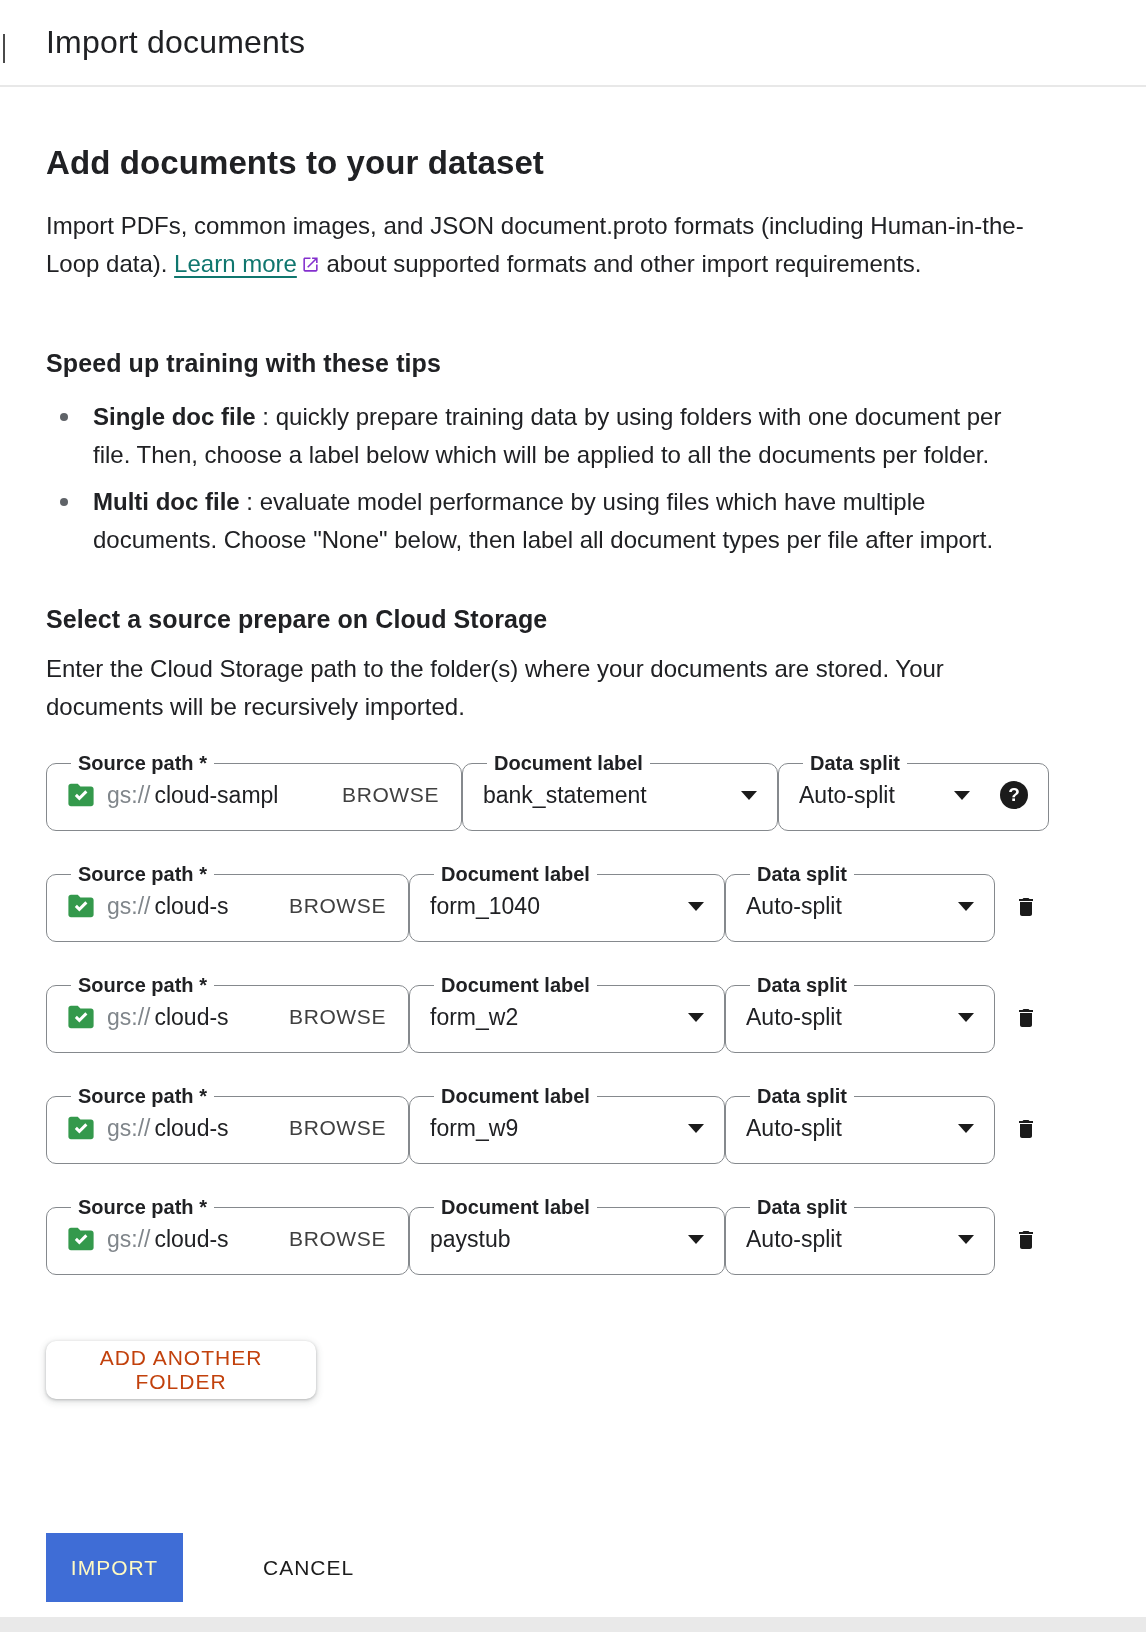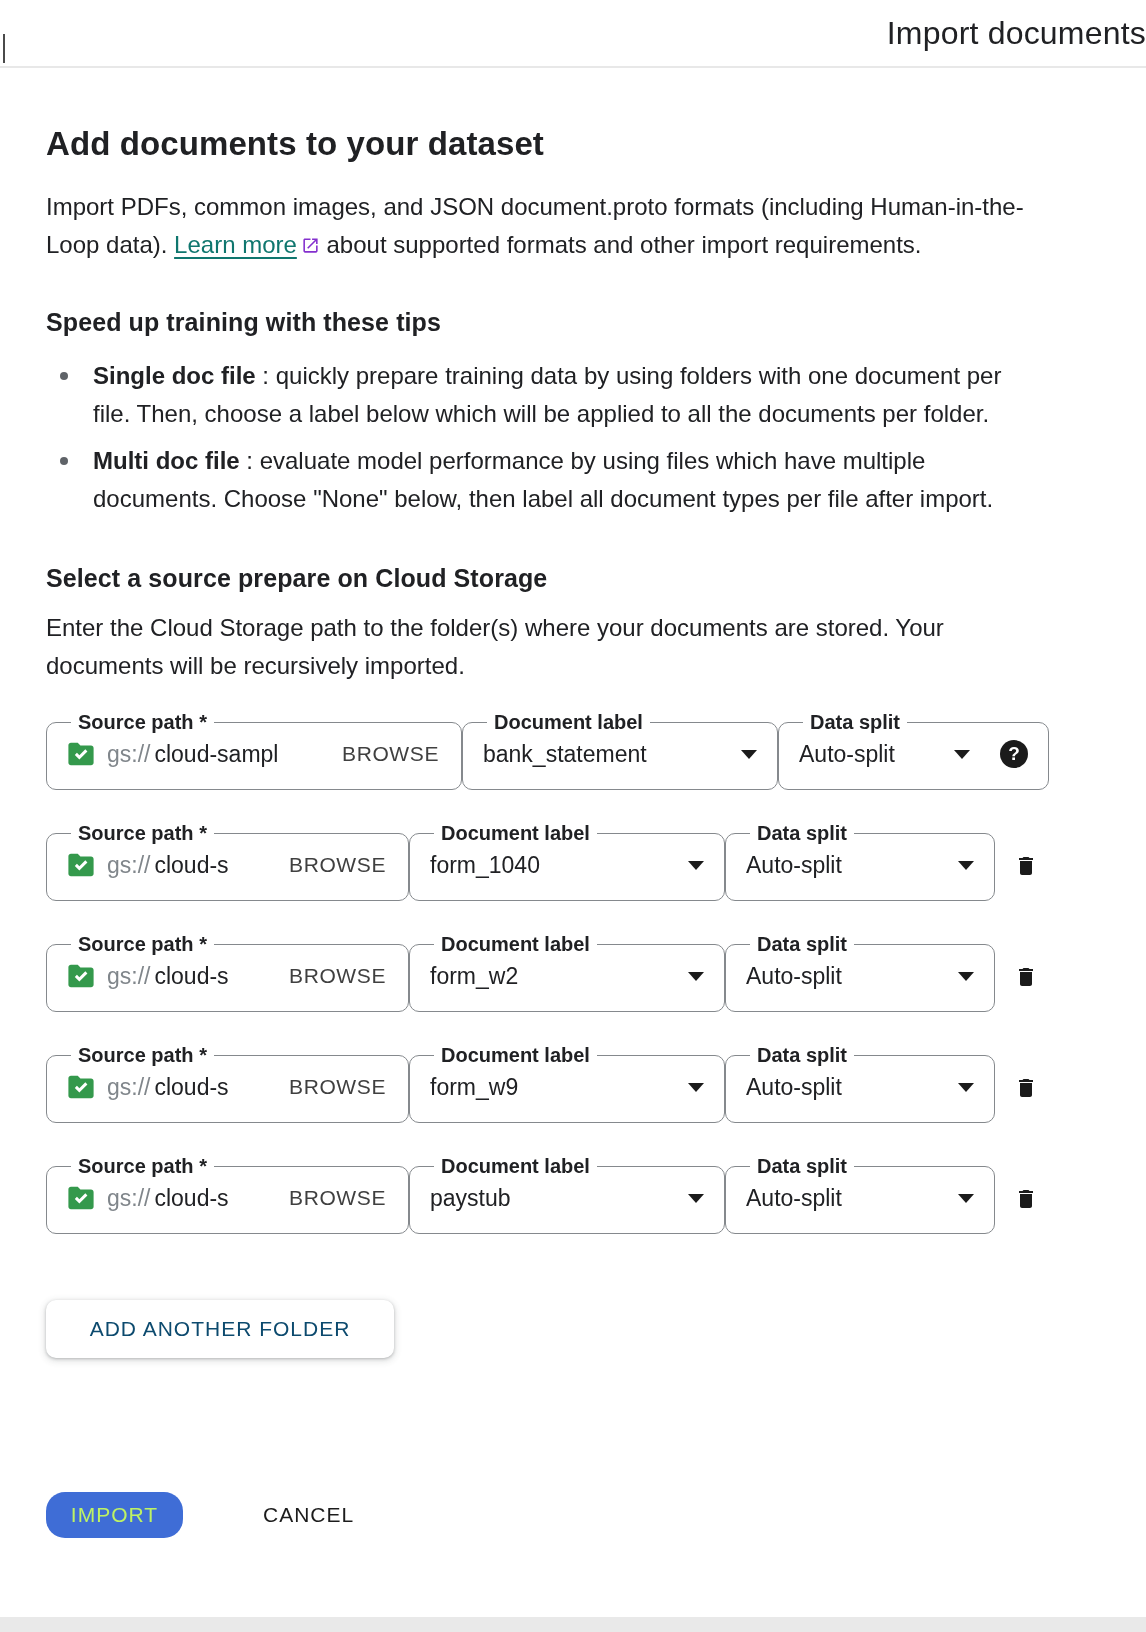--- a/index.html
+++ b/index.html
@@ -1,33 +1,33 @@
 <!DOCTYPE html>
 <html><head>
 <meta charset="utf-8">
 <style>
   * { box-sizing: border-box; }
   html,body { margin:0; padding:0; background:#ffffff; }
   body { font-family: "Liberation Sans", "DejaVu Sans", sans-serif; color:#202124; }
   .page { position:relative; width:1146px; height:1632px; background:#fff; overflow:hidden; }
 
   
-  .header { position:relative; height:68px; border-bottom:2px solid #e8e8e8; display:flex; align-items:center; padding-left:46px;justify-content:flex-end; }
+  .header { position:relative; height:87px; border-bottom:2px solid #e8e8e8; display:flex; align-items:center; padding-left:46px; }
   .header-title { font-size:32px; font-weight:400; color:#202124; letter-spacing:0.2px; }
   .edge-artifact { position:absolute; left:3px; top:34px; width:2px; height:29px; background:#4a4a4a; }
 
   .main { padding:0 46px; }
 
   h1.page-heading { font-size:33px; font-weight:700; margin:57px 0 0 0; letter-spacing:0.1px; }
 
   p.body-text { font-size:24px; line-height:38px; margin:25px 0 0 0; width:985px; }
   a.learn-more { color:#0f766e; text-decoration:underline; text-underline-offset:4px; cursor:pointer; white-space:nowrap; }
   .ext-icon { display:inline-block; vertical-align:-2px; margin-left:4px; }
 
-  h2.section-heading { font-size:25px; font-weight:700; margin:42px 0 0 0; letter-spacing:0.1px; }
+  h2.section-heading { font-size:25px; font-weight:700; margin:64px 0 0 0; letter-spacing:0.1px; }
   h2.source-heading { margin-top:46px; }
 
   ul.tips-list { list-style:none; margin:20px 0 0 0; padding:0; width:990px; }
   ul.tips-list li { position:relative; padding-left:47px; font-size:24px; line-height:38px; margin-bottom:9px; }
   ul.tips-list li::before { content:""; position:absolute; left:14px; top:15px; width:8px; height:8px; border-radius:50%; background:#5f6368; }
   .tip-bold { font-weight:700; }
 
   p.source-desc { margin-top:16px; }
 
   
@@ -52,23 +52,23 @@
   .browse-btn { margin-left:auto; background:none; border:none; padding:0 2px; font-family:inherit; font-size:21px; font-weight:500; letter-spacing:0.6px; color:#404040; cursor:pointer; flex:none; }
 
   .field-value { font-size:23px; white-space:nowrap; overflow:hidden; }
   .caret { margin-left:auto; width:0; height:0; border-left:8px solid transparent; border-right:8px solid transparent; border-top:9px solid #1b1b1b; flex:none; }
 
   .help-ic { flex:none; margin-left:30px; width:28px; height:28px; border-radius:50%; background:#1b1b1b; color:#fff; font-size:19px; font-weight:700; display:flex; align-items:center; justify-content:center; cursor:pointer; }
 
   .trash-btn { background:none; border:none; padding:0; margin-left:19px; margin-top:30px; cursor:pointer; flex:none; height:26px; }
 
   
-  .add-folder-btn { margin-top:33px; background:#fff; border:none; border-radius:10px; width:348px; height:58px; font-family:inherit; font-size:21px; font-weight:500; letter-spacing:1px; color:#0c4a6e; cursor:pointer; box-shadow:0 1px 3px rgba(60,64,67,.3), 0 2px 6px 2px rgba(60,64,67,.12); }
+  .add-folder-btn { margin-top:33px; background:#fff; border:none; border-radius:10px; width:270px; height:58px; font-family:inherit; font-size:21px; font-weight:500; letter-spacing:1px; color:#c2410c; cursor:pointer; box-shadow:0 1px 3px rgba(60,64,67,.3), 0 2px 6px 2px rgba(60,64,67,.12); }
   .actions { margin-top:134px; display:flex; align-items:center; }
-  .import-btn { background:#3f6dd6; color:#bef264; border:none; border-radius:19px; width:137px; height:46px; font-family:inherit; font-size:21px; font-weight:500; letter-spacing:1px; cursor:pointer; }
+  .import-btn { background:#3f6dd6; color:#fef9c3; border:none; border-radius:0; width:137px; height:69px; font-family:inherit; font-size:21px; font-weight:500; letter-spacing:1px; cursor:pointer; }
   .cancel-btn { background:none; border:none; margin-left:74px; font-family:inherit; font-size:21px; font-weight:500; letter-spacing:1px; color:#1c1c1c; cursor:pointer; }
 
   .footer-strip { position:absolute; left:0; bottom:0; width:100%; height:15px; background:#e9e9e9; }
 </style>
 </head>
 <body>
 
 <div class="page">
 
   <div class="header">

